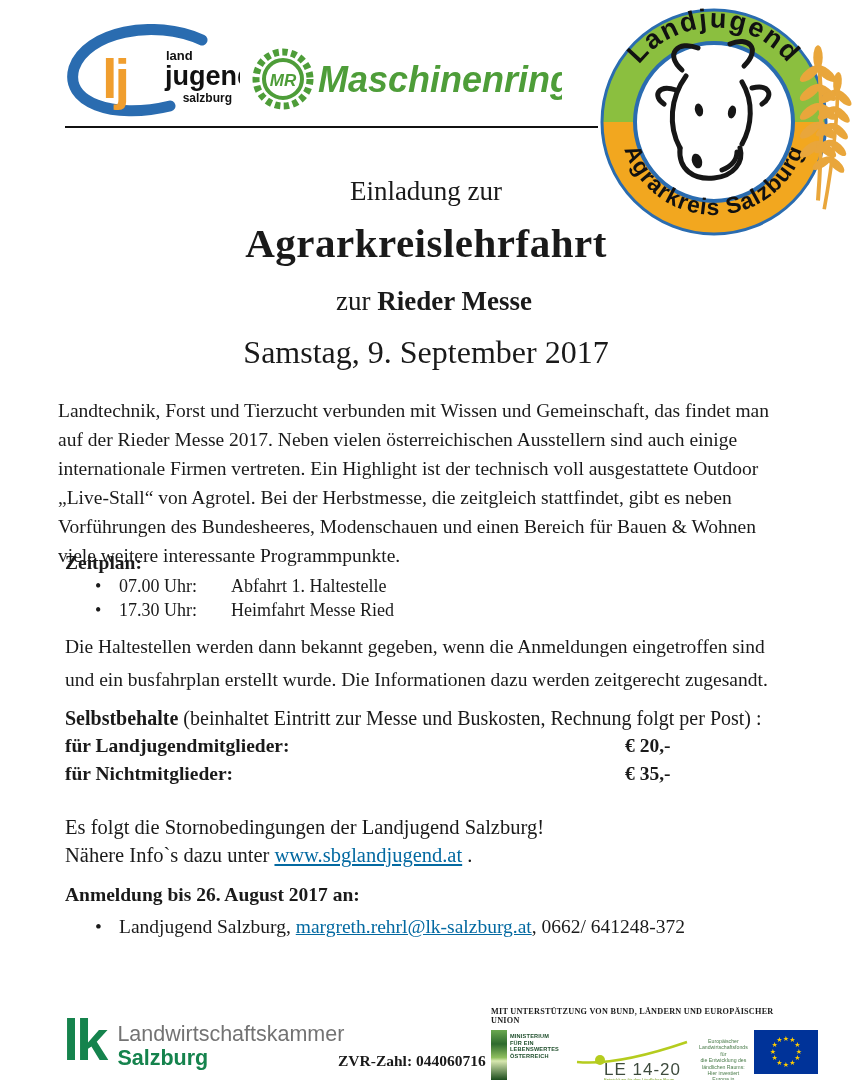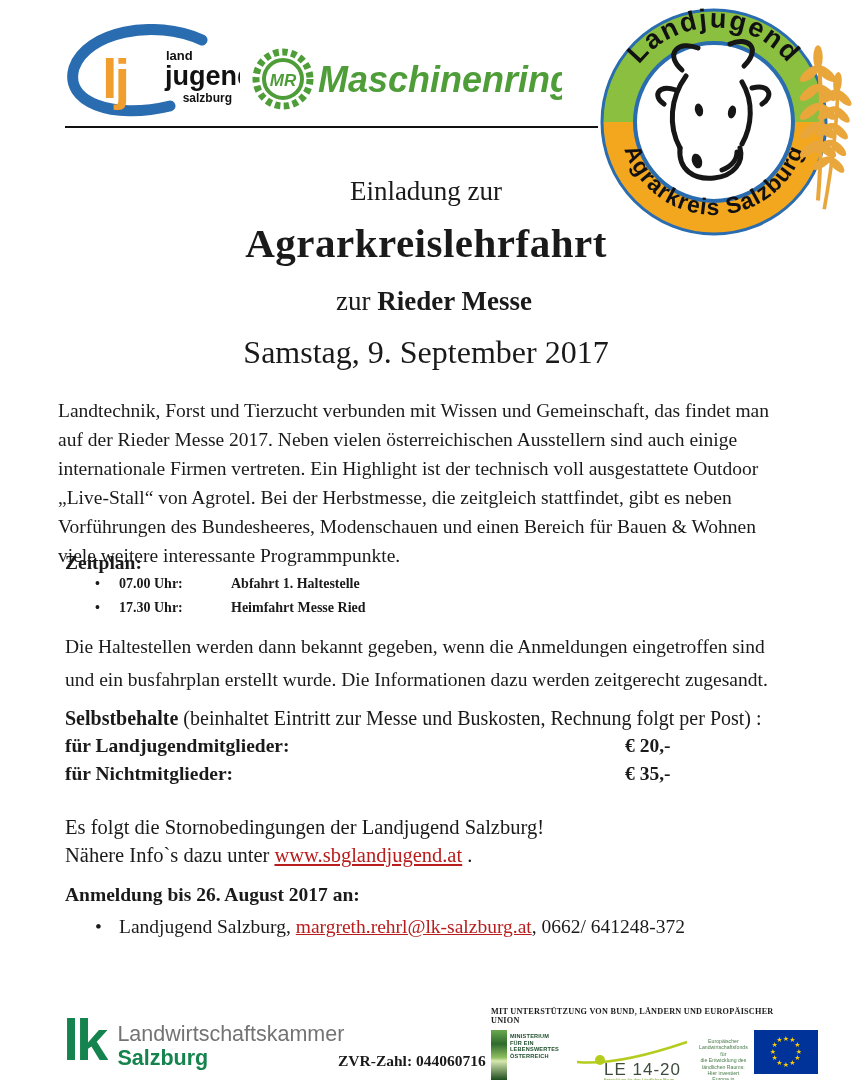--- a/index.html
+++ b/index.html
@@ -16,35 +16,35 @@
   .center-line{position:absolute;left:0;width:852px;text-align:center;}
   .pre-title{top:176px;font-size:27px;}
   .main-title{top:219px;font-size:41px;font-weight:bold;letter-spacing:.5px;}
   .subtitle{top:286px;font-size:27px;padding-left:8px;}
   .event-date{top:334px;font-size:32px;}
 
   
   .intro{position:absolute;top:396px;left:58px;width:736px;text-align:left;
          font-size:19.5px;line-height:29px;}
   .sched-head{position:absolute;left:65px;top:552px;font-size:19.5px;font-weight:bold;}
-  .sched-row{position:absolute;left:95px;display:flex;font-size:14px;font-weight:bold;}
+  .sched-row{position:absolute;left:95px;display:flex;font-size:18px;font-weight:normal;}
   .sched-row.r0{top:576px;} .sched-row.r1{top:600px;}
   .bullet{width:24px;}
   .bullet::before{content:"•";}
   .sched-time{width:100px;}
   .sched-act{margin-left:12px;}
   .stops-note{position:absolute;left:65px;top:630px;width:728px;font-size:19.5px;line-height:33px;}
 
   .fees-head{position:absolute;left:65px;top:707px;font-size:20px;}
   .fee-row{position:absolute;left:65px;width:720px;font-size:19.5px;font-weight:bold;}
   .fee-row.f0{top:735px;} .fee-row.f1{top:763px;}
   .fee-price{position:absolute;left:560px;top:0;}
 
   .storno{position:absolute;left:65px;top:813px;font-size:20.5px;line-height:28px;}
-  a.doc-link{color:#b91c1c;text-decoration:underline;cursor:pointer;}
+  a.doc-link{color:#0369a1;text-decoration:underline;cursor:pointer;}
 
   .reg-head{position:absolute;left:65px;top:884px;font-size:19.5px;font-weight:bold;}
   .reg-row{position:absolute;left:95px;top:916px;display:flex;font-size:19.5px;}
   .reg-row .bullet{width:24px;}
 
   
   .lk-logo{position:absolute;left:63px;top:1012px;display:flex;
            font-family:"Liberation Sans",sans-serif;}
   .lk-glyph{font-size:58px;font-weight:bold;color:#15834d;line-height:56px;letter-spacing:-3px;}
   .lk-text{margin-left:12px;padding-top:10px;line-height:24px;}

